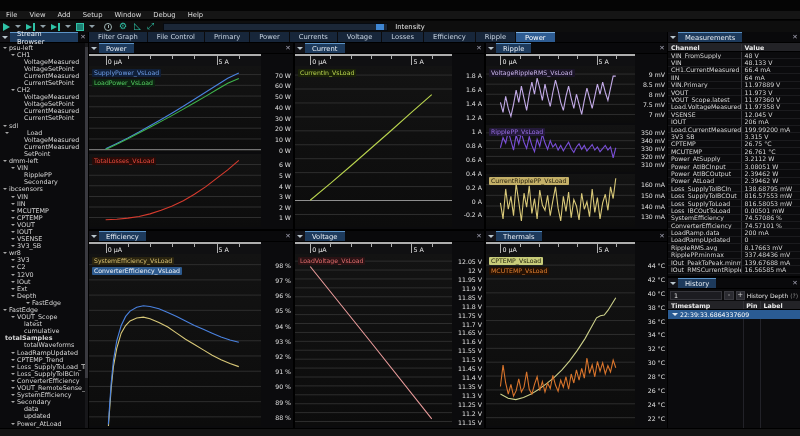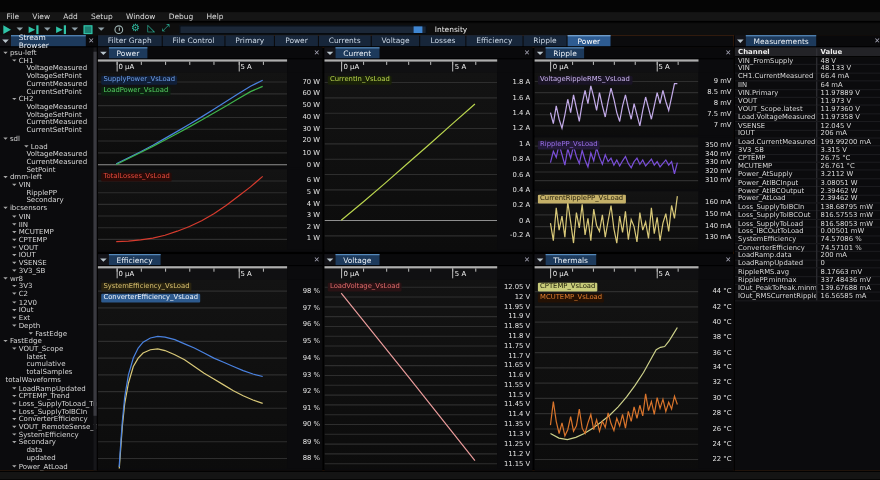--- a/index.html
+++ b/index.html
@@ -73,21 +73,21 @@
   .rlabel { position:absolute; top:2px; font-size:6.3px; color:#f0f0f0; padding-left:2px; white-space:nowrap;}
   .pbody { flex:1; display:flex; flex-direction:column; gap:2px; min-height:0; padding-bottom:2px;}
   .subplot { display:flex; min-height:0; }
   .plot { flex:1; position:relative; background:linear-gradient(#131313,#0c0c0c); }
   .plot svg { position:absolute; inset:0; width:100%; height:100%; }
   .gutter { width:32px; flex:none; position:relative; background:#0b0b0d; }
   .ylab { position:absolute; right:2px; transform:translateY(-50%); font-size:6.2px; color:#e2e2e2; white-space:nowrap;}
   .chip { position:absolute; left:3px; font-size:6.2px; line-height:8px; padding:0 2px; border-radius:1px; white-space:nowrap; z-index:2;}
 
   
-  .rightcol { width:133px; flex:none; display:flex; border-left:1px solid #000; background:#0b0b0d;}
+  .rightcol { width:133px; flex:none; display:flex; flex-direction:column; border-left:1px solid #000; background:#0b0b0d;}
   .meas { flex:none; height:244px; display:flex; flex-direction:column; }
   .mtable { flex:1; overflow:hidden; }
   .mhead { display:flex; height:9px; background:#232327; font-weight:bold; font-size:6.3px; color:#ececec; align-items:center; border-bottom:1px solid #000;}
   .mrow { display:flex; height:7.4px; font-size:6.2px; color:#d9d9d9; align-items:center; border-bottom:1px solid #1b1b1e; }
   .mc1 { width:55%; padding-left:3px; white-space:nowrap; overflow:hidden; }
   .mc2 { width:45%; padding-left:3px; border-left:1px solid #333338; white-space:nowrap; overflow:hidden;}
   .hsplit { height:2px; background:#000; flex:none;}
   .history { flex:1; display:flex; flex-direction:column; }
   .depth-row { height:12px; display:flex; align-items:center; gap:2px; padding:1px 2px; flex:none;}
   .depth-input { width:58px; height:9px; background:#1c1c21; border:1px solid #35353b; font-size:6.3px; color:#e8e8e8; display:flex; align-items:center; padding-left:3px;}
@@ -212,21 +212,21 @@
             <span>CurrentMeasured</span>
           </div>
           <div class="tree-row" style="padding-left: 19px;">
             <div class="tree-noarrow"></div>
             <span>CurrentSetPoint</span>
           </div>
           <div class="tree-row" style="padding-left: 3px;">
             <div class="tree-arrow"></div>
             <span>sdl</span>
           </div>
-          <div class="tree-row" style="padding-left: 22px;">
+          <div class="tree-row" style="padding-left: 5px; gap: 16px;">
             <div class="tree-arrow"></div>
             <span>Load</span>
           </div>
           <div class="tree-row" style="padding-left: 19px;">
             <div class="tree-noarrow"></div>
             <span>VoltageMeasured</span>
           </div>
           <div class="tree-row" style="padding-left: 19px;">
             <div class="tree-noarrow"></div>
             <span>CurrentMeasured</span>
@@ -328,25 +328,25 @@
             <span>VOUT_Scope</span>
           </div>
           <div class="tree-row" style="padding-left: 19px;">
             <div class="tree-noarrow"></div>
             <span>latest</span>
           </div>
           <div class="tree-row" style="padding-left: 19px;">
             <div class="tree-noarrow"></div>
             <span>cumulative</span>
           </div>
-          <div class="tree-row" style="padding-left: 19px;">
+          <div class="tree-row" style=" font-weight: bold;">
             <div class="tree-noarrow"></div>
             <span>totalSamples</span>
           </div>
-          <div class="tree-row" style="">
+          <div class="tree-row" style="padding-left: 19px;">
             <div class="tree-noarrow"></div>
             <span>totalWaveforms</span>
           </div>
           <div class="tree-row" style="padding-left: 11px;">
             <div class="tree-arrow"></div>
             <span>LoadRampUpdated</span>
           </div>
           <div class="tree-row" style="padding-left: 11px;">
             <div class="tree-arrow"></div>
             <span>CPTEMP_Trend</span>

